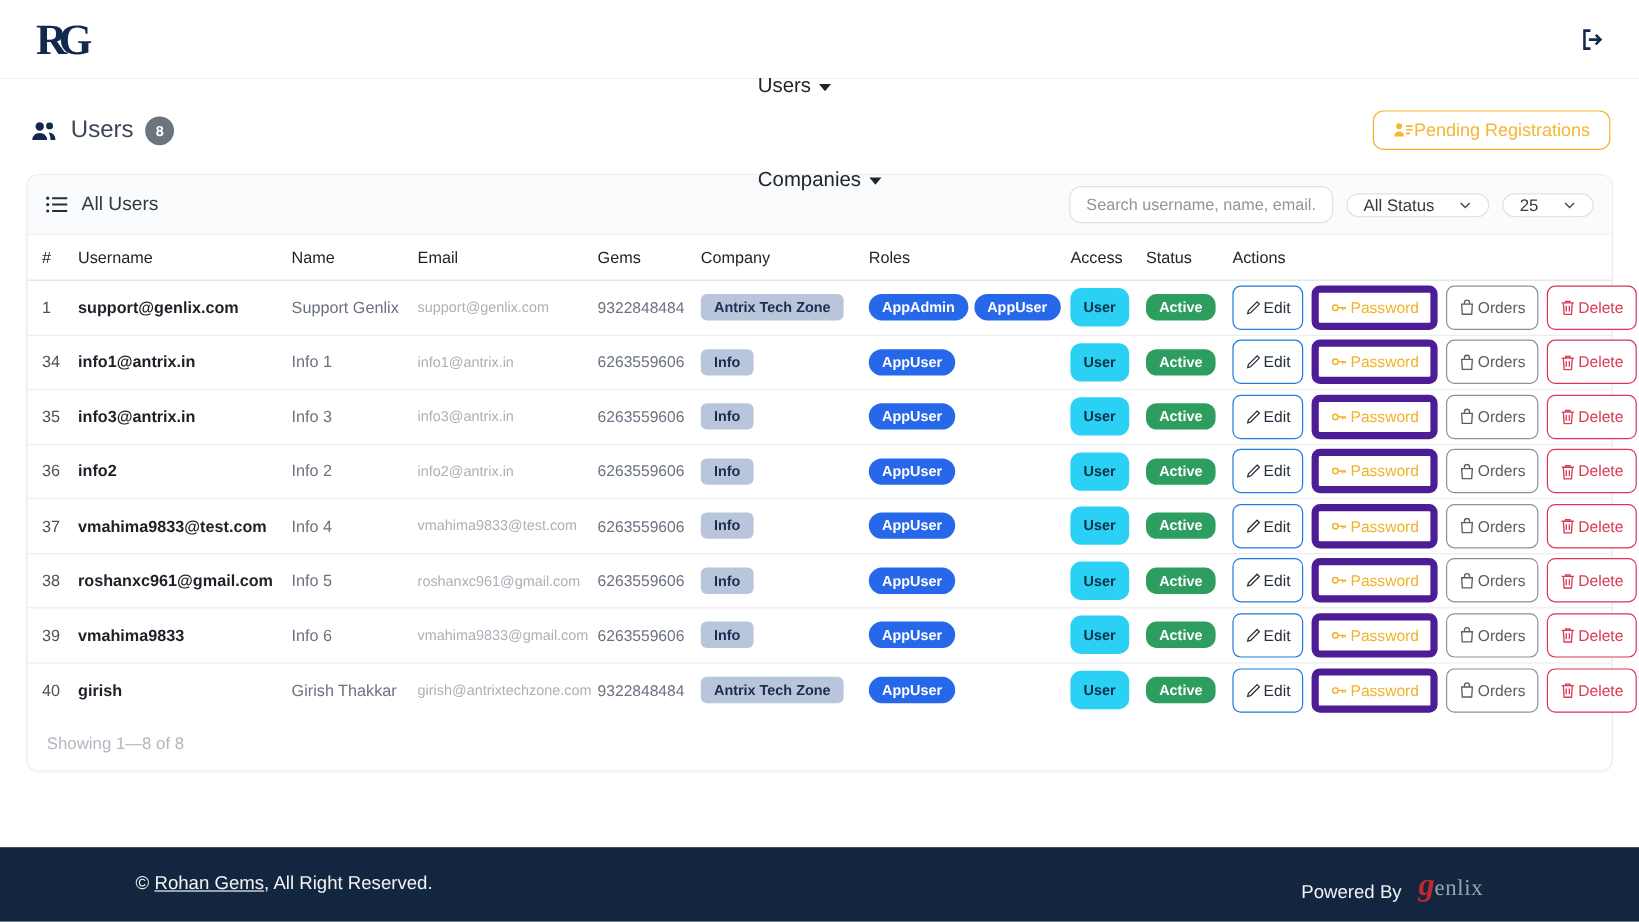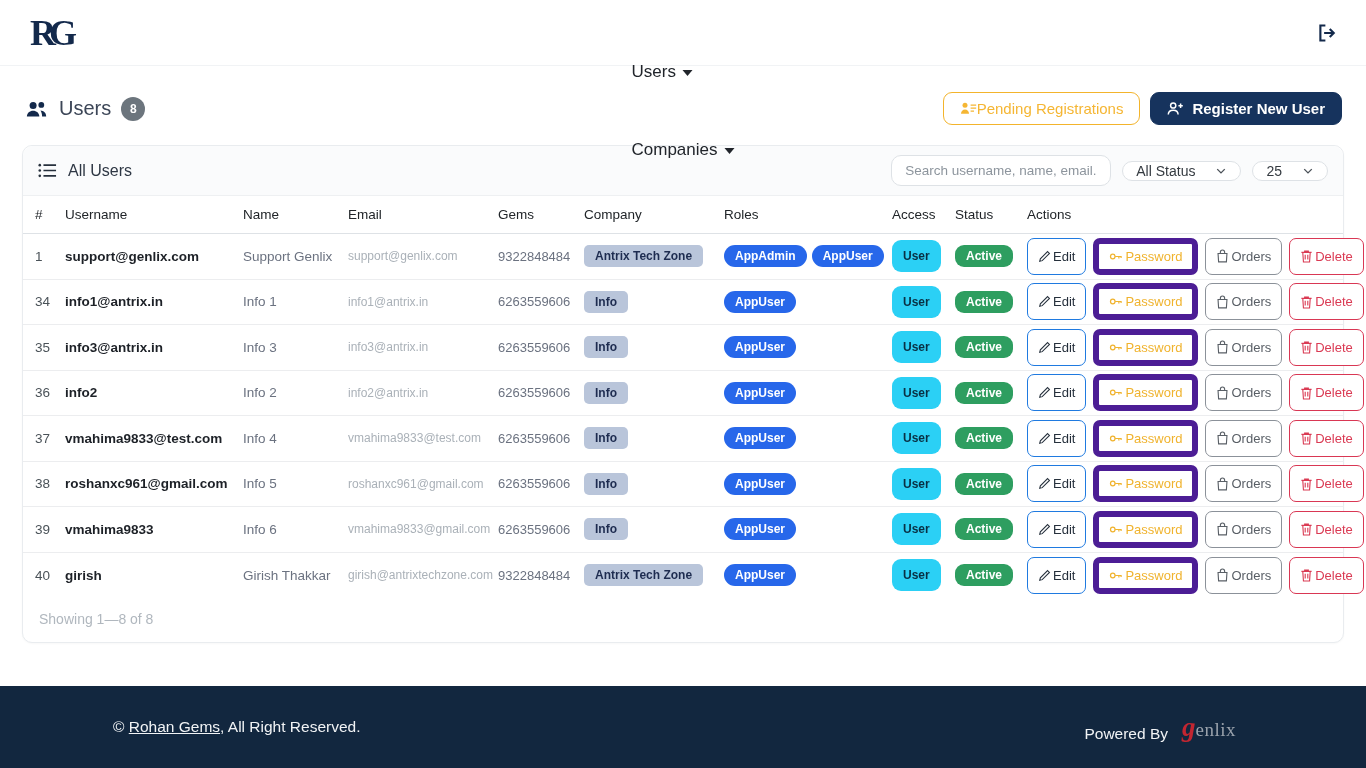--- a/index.html
+++ b/index.html
@@ -80,21 +80,21 @@
     font-family:inherit; white-space:nowrap; }
   .btn-edit { border:1px solid #1f7ae0; color:#26303c; }
   .btn-edit svg { color:#26303c; }
   .btn-password { border:6px solid #4c1d95; color:#f0b32e; }
   .btn-orders { border:1px solid #8b9199; color:#595f66; }
   .btn-delete { border:1px solid #d93754; color:#da3a53; }
 
   .card-footer { padding:13px 16px 15px 16px; color:#b0b7be; font-size:14px; }
 
   
-  .site-footer { position:absolute; left:0; bottom:0; width:1366px; height:82px;
+  .site-footer { position:absolute; left:0; bottom:0; width:1366px; height:62px;
     background:#12273f; color:#f1f3f5; display:flex; align-items:center;
     padding:0 130px 0 113px; font-size:15.5px; }
   .footer-brand { color:#f1f3f5; text-decoration:underline; cursor:pointer; }
   .footer-right { margin-left:auto; display:flex; align-items:flex-end; gap:14px; }
   .genlix { font-family:"Liberation Serif", serif; cursor:pointer; }
   .genlix .g { color:#c22631; font-style:italic; font-size:27px; font-weight:700; }
   .genlix .rest { color:#9aa2ac; font-size:19px; letter-spacing:0.5px; }
   svg { display:block; }
 </style>
 </head>
@@ -143,30 +143,20 @@
   <div class="ph-right">
     <button class="btn-pending">
       <span>
         <svg width="17" height="15" viewBox="0 0 17 15" fill="currentColor">
             <circle cx="5" cy="4.2" r="2.5"></circle>
             <path d="M1 12.8c0-2.6 1.8-4.2 4-4.2s4 1.6 4 4.2z"></path>
             <path d="M10.6 3.4h5.6v1.4h-5.6zM10.6 6.4h5.6v1.4h-5.6zM10.6 9.4h3.4v1.4h-3.4z"></path>
           </svg>
       </span>
       <span>Pending Registrations</span>
-    </button>
-    <button class="btn-register">
-      <span>
-        <svg width="17" height="15" viewBox="0 0 17 15">
-            <circle cx="6.2" cy="4.5" r="2.6" fill="none" stroke="currentColor" stroke-width="1.5"></circle>
-            <path d="M1.3 13.6c0-2.8 2.2-4.4 4.9-4.4s4.9 1.6 4.9 4.4" fill="none" stroke="currentColor" stroke-width="1.5"></path>
-            <path d="M13.6 2.6v4.4M11.4 4.8h4.4" stroke="currentColor" stroke-width="1.5"></path>
-          </svg>
-      </span>
-      <span>Register New User</span>
     </button>
   </div>
 </div>
 
 <div class="card">
   <div class="card-header">
     <span class="list-icon">
       <svg width="19" height="17" viewBox="0 0 16 14" fill="currentColor">
           <circle cx="1.5" cy="2.5" r="1.1"></circle>
           <circle cx="1.5" cy="7" r="1.1"></circle>

